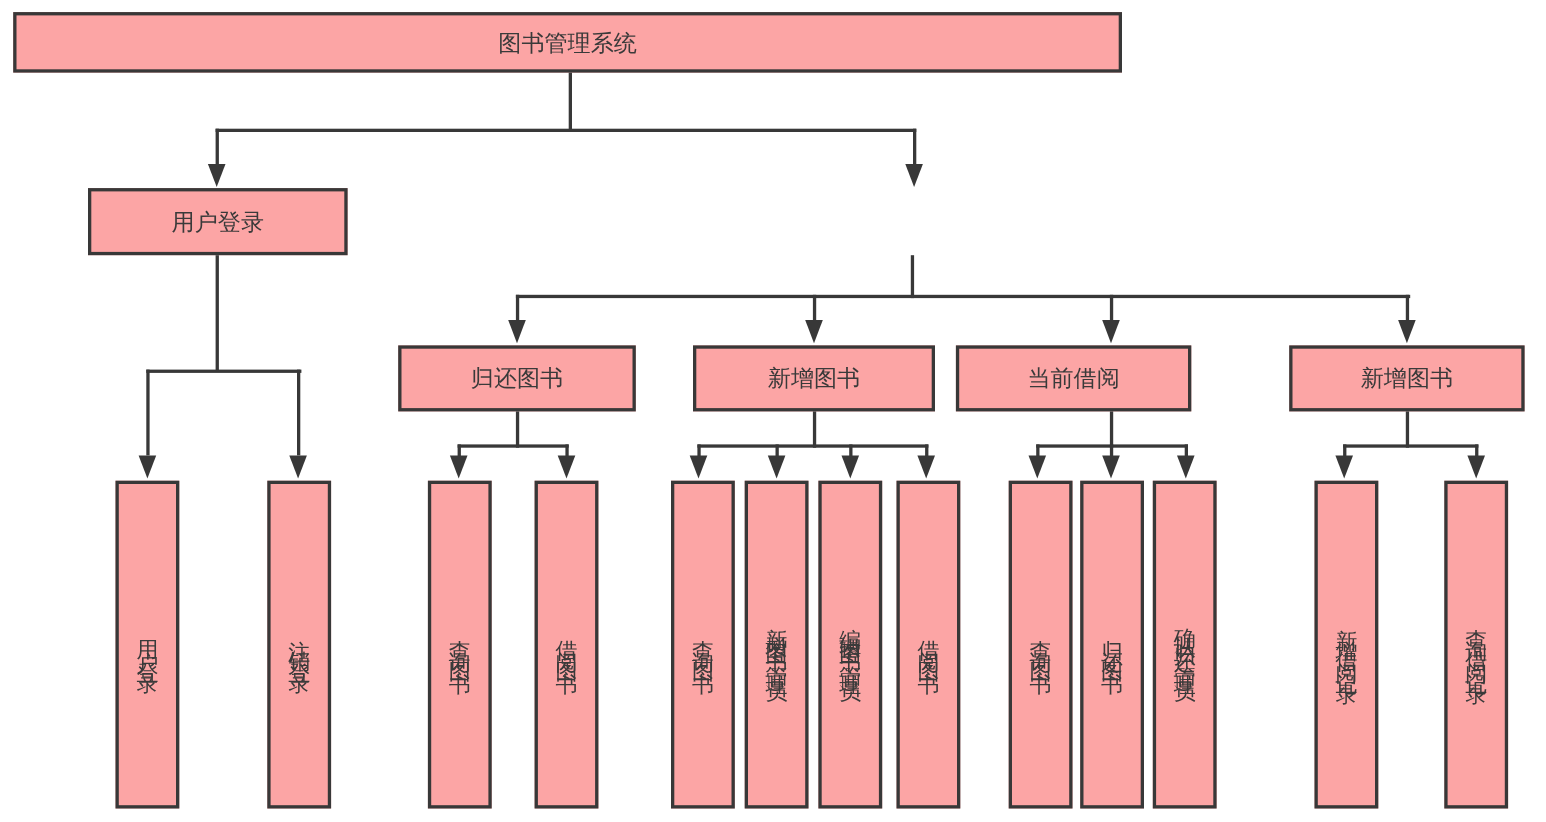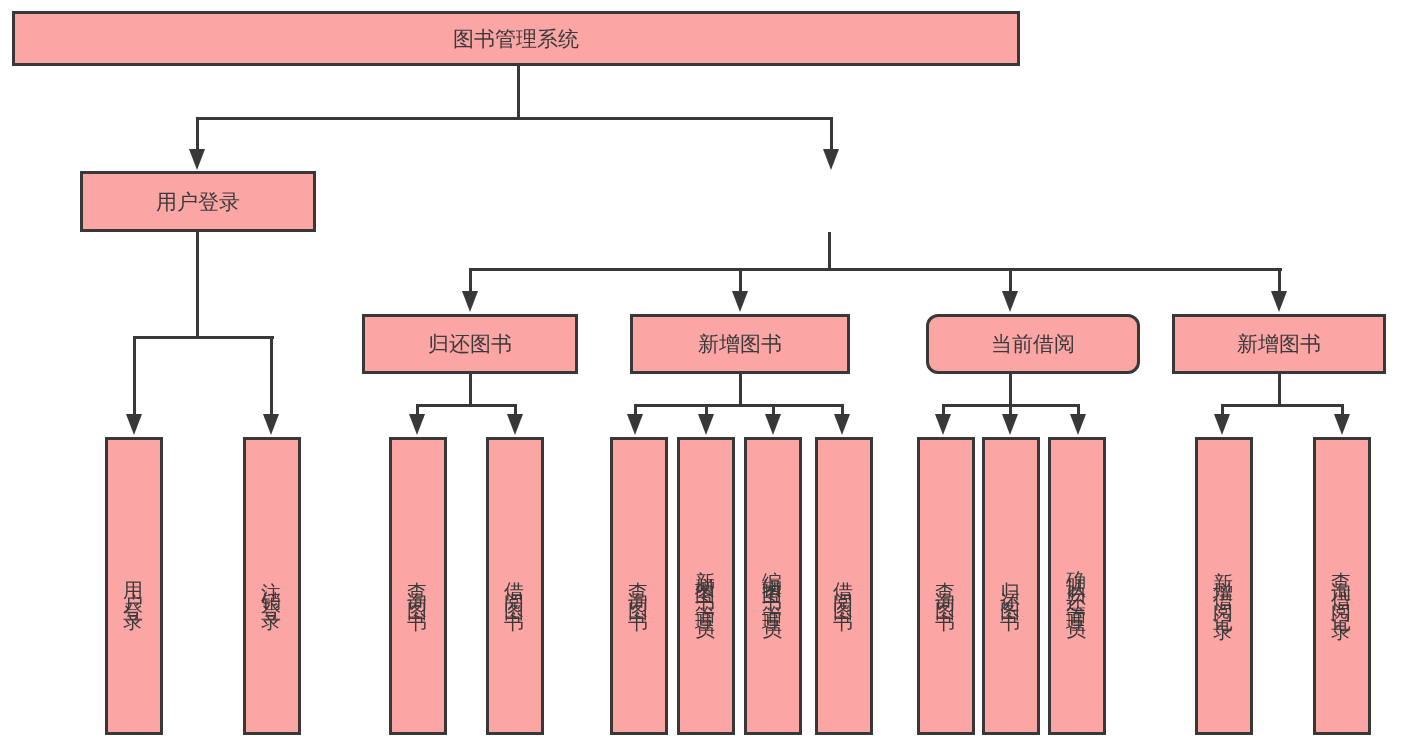--- a/index.html
+++ b/index.html
@@ -82,21 +82,21 @@
   <div class="arrow" style="left:462px; top:291px;"></div>
   <div class="line vline" style="left:739px; top:268px; height:25px;"></div>
   <div class="arrow" style="left:732px; top:291px;"></div>
   <div class="line vline" style="left:1009px; top:268px; height:25px;"></div>
   <div class="arrow" style="left:1002px; top:291px;"></div>
   <div class="line vline" style="left:1278px; top:268px; height:25px;"></div>
   <div class="arrow" style="left:1271px; top:291px;"></div>
 
   <div class="box" style="left:362px; top:314px; width:216px; height:60px;">归还图书</div>
   <div class="box" style="left:630px; top:314px; width:220px; height:60px;">新增图书</div>
-  <div class="box" style="left:926px; top:314px; width:214px; height:60px;border-radius:12px;">当前借阅</div>
+  <div class="box" style="left:869px; top:314px; width:214px; height:60px;">当前借阅</div>
   <div class="box" style="left:1172px; top:314px; width:214px; height:60px;">新增图书</div>
 
   <div class="line vline" style="left:469px; top:374px; height:33px;"></div>
   <div class="line hline" style="left:416px; top:404px; width:101px;"></div>
   <div class="line vline" style="left:416px; top:404px; height:12px;"></div>
   <div class="arrow" style="left:409px; top:414px;"></div>
   <div class="line vline" style="left:514px; top:404px; height:12px;"></div>
   <div class="arrow" style="left:507px; top:414px;"></div>
 
   <div class="line vline" style="left:739px; top:374px; height:33px;"></div>

